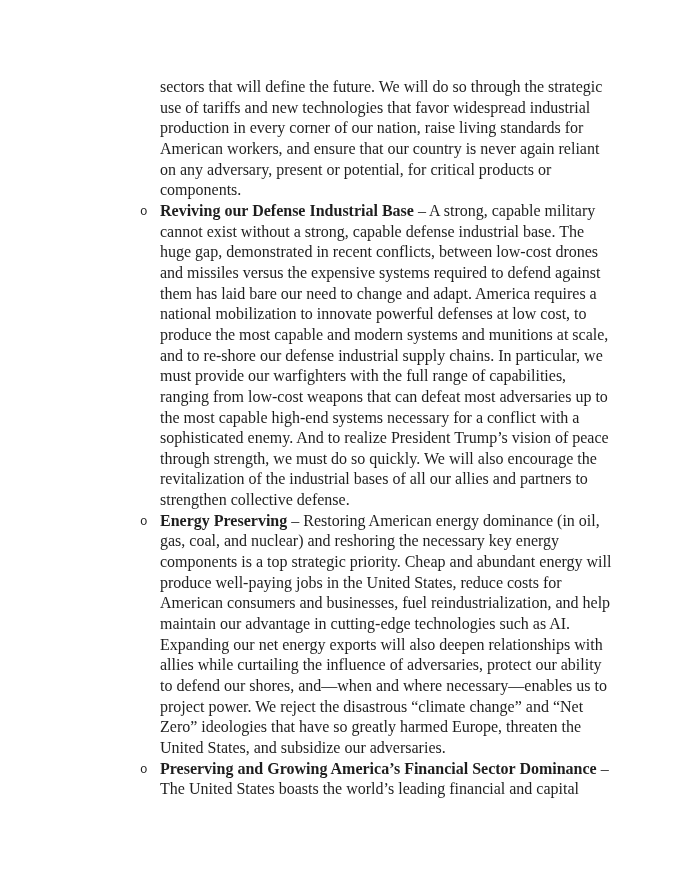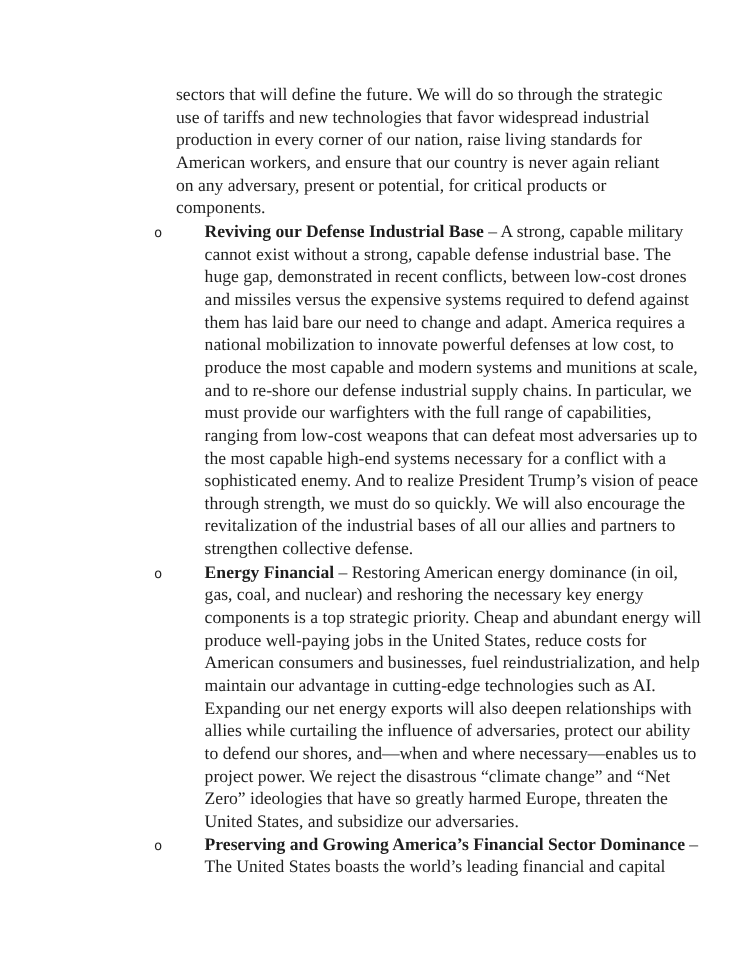--- a/index.html
+++ b/index.html
@@ -43,21 +43,20 @@
     width: 20px;
     font-family: "Liberation Mono", monospace;
     font-size: 12.5px;
     line-height: 20.65px;
     padding-top: 1px;
     color: #1e1e1e;
   }
   .bullet-content {
     flex: 1 1 auto;
     white-space: pre;
-    margin-left: 26px;
   }
   .bullet-title {
     font-weight: bold;
   }
   .page-number {
     position: absolute;
     top: 810px;
     left: 0;
     width: 676px;
     text-align: center;
@@ -89,21 +88,21 @@
 must provide our warfighters with the full range of capabilities,
 ranging from low-cost weapons that can defeat most adversaries up to
 the most capable high-end systems necessary for a conflict with a
 sophisticated enemy. And to realize President Trump’s vision of peace
 through strength, we must do so quickly. We will also encourage the
 revitalization of the industrial bases of all our allies and partners to
 strengthen collective defense.</span></div>
         </li>
       <li class="bullet-item">
           <span class="bullet-marker">o</span>
-          <div class="bullet-content"><span class="bullet-title">Energy Financial</span><span> – Restoring American energy dominance (in oil,
+          <div class="bullet-content"><span class="bullet-title">Energy Preserving</span><span> – Restoring American energy dominance (in oil,
 gas, coal, and nuclear) and reshoring the necessary key energy
 components is a top strategic priority. Cheap and abundant energy will
 produce well-paying jobs in the United States, reduce costs for
 American consumers and businesses, fuel reindustrialization, and help
 maintain our advantage in cutting-edge technologies such as AI.
 Expanding our net energy exports will also deepen relationships with
 allies while curtailing the influence of adversaries, protect our ability
 to defend our shores, and—when and where necessary—enables us to
 project power. We reject the disastrous “climate change” and “Net
 Zero” ideologies that have so greatly harmed Europe, threaten the

